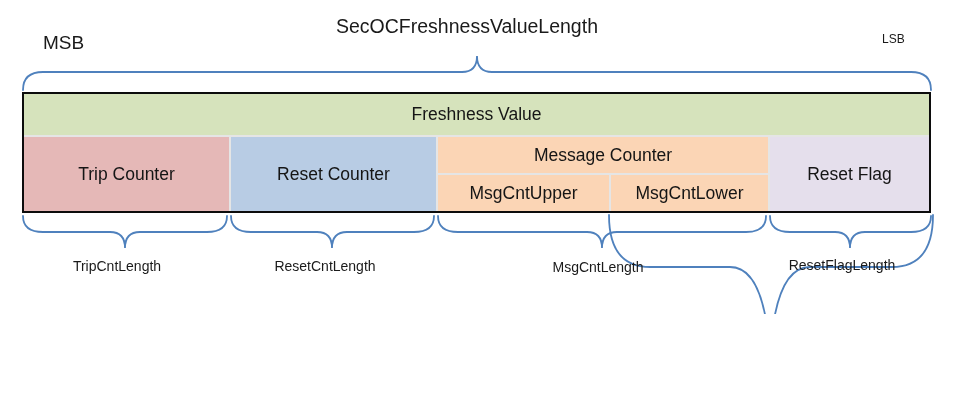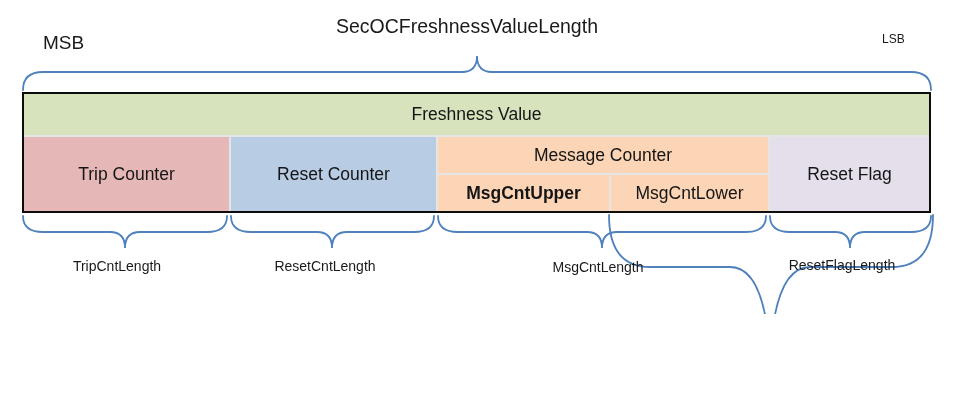--- a/index.html
+++ b/index.html
@@ -27,21 +27,21 @@
     grid-template-rows:41px 36px 36px;
   }
   .cell{
     display:flex;align-items:center;justify-content:center;
     font-size:17.5px;color:#151515;
   }
   .c-freshness{grid-column:1/6;grid-row:1;background:#d6e3bc;}
   .c-trip{grid-column:1;grid-row:2/4;background:#e5b8b7;}
   .c-reset{grid-column:2;grid-row:2/4;background:#b8cce4;}
   .c-msg{grid-column:3/5;grid-row:2;background:#fbd5b5;}
-  .c-msgu{grid-column:3;grid-row:3;background:#fbd5b5;font-weight:bold;}
+  .c-msgu{grid-column:3;grid-row:3;background:#fbd5b5;}
   .c-msgl{grid-column:4;grid-row:3;background:#fbd5b5;}
   .c-flag{grid-column:5;grid-row:2/4;background:#e5dfec;}
   
   .braces{position:absolute;left:0;top:0;pointer-events:none;}
   .braces path{fill:none;stroke:#4f81bd;stroke-width:1.8;stroke-linecap:round;}
   
   .watermark{
     position:absolute;left:784px;top:340px;display:flex;align-items:center;
     opacity:0.8;z-index:5;
   }

